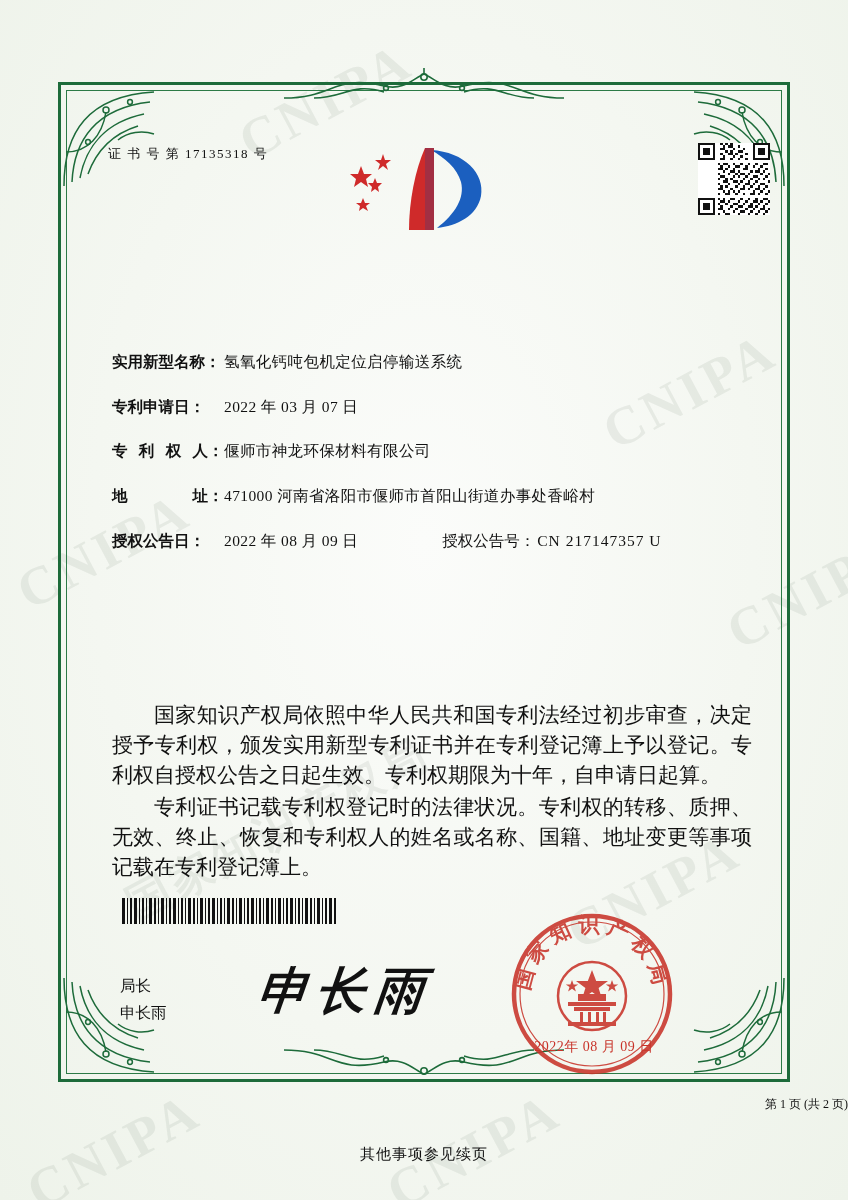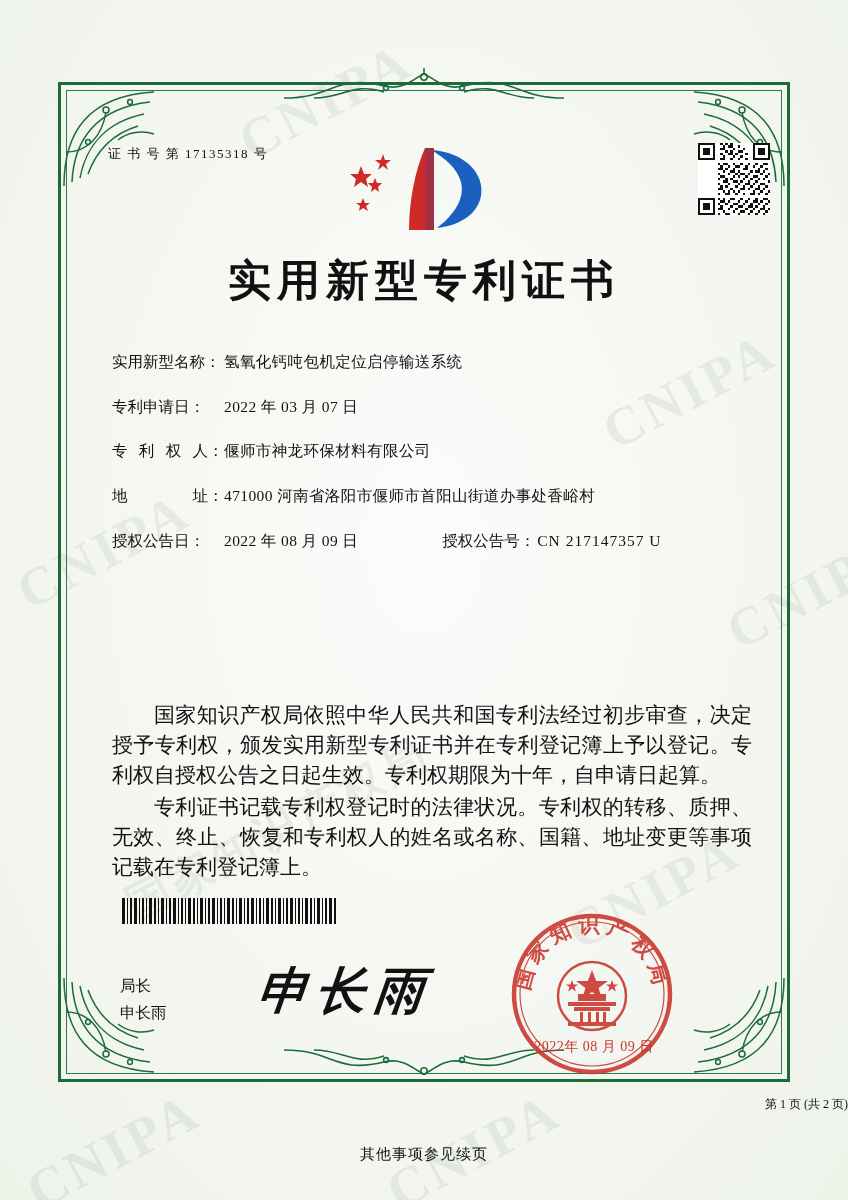--- a/index.html
+++ b/index.html
@@ -129,20 +129,21 @@
     display: flex;
     align-items: baseline;
     margin-bottom: 24.5px;
     line-height: 1.3;
   }
   .field-label {
     width: 112px;
     flex: none;
     letter-spacing: 0px;
     white-space: nowrap;
+    font-weight: bold;
   }
   .label-spread {
     display: inline-block;
     width: 96px;
     text-align: justify;
     text-align-last: justify;
   }
   .field-colon {
     margin-right: 2px;
   }
@@ -521,21 +522,20 @@
       <polygon points="22,26 25,34 33,34 27,39 29,47 22,42 15,47 17,39 11,34 19,34"></polygon>
       <polygon points="44,14 46,20 52,20 47,24 49,30 44,26 39,30 41,24 36,20 42,20"></polygon>
       <polygon points="36,38 38,43 43,43 39,47 40,52 36,49 32,52 33,47 29,43 34,43"></polygon>
       <polygon points="24,58 26,63 31,63 27,66 29,71 24,68 20,71 21,66 17,63 22,63"></polygon>
     </g>
     <path d="M92 10 C 126 12, 146 34, 142 56 C 138 76, 118 86, 98 88 C 116 74, 126 58, 122 42 C 118 28, 106 18, 92 10 Z" fill="#1b5fbf"></path>
     <path d="M86 8 L95 8 L95 90 L70 90 C 70 62, 76 30, 86 8 Z" fill="#cf2a2a"></path>
     <path d="M86 8 L95 8 L95 90 L86 90 Z" fill="#1b3f8f" opacity="0.25"></path>
   </svg>
 
-  <div class="main-title">实用新型专利证书</div>
 
   <div class="fields">
 
     <div class="field-row">
       <div class="field-label">
         <span>实用新型名称</span><span class="field-colon">：</span>
       </div>
       <div class="field-value">氢氧化钙吨包机定位启停输送系统</div>
     </div>
 

